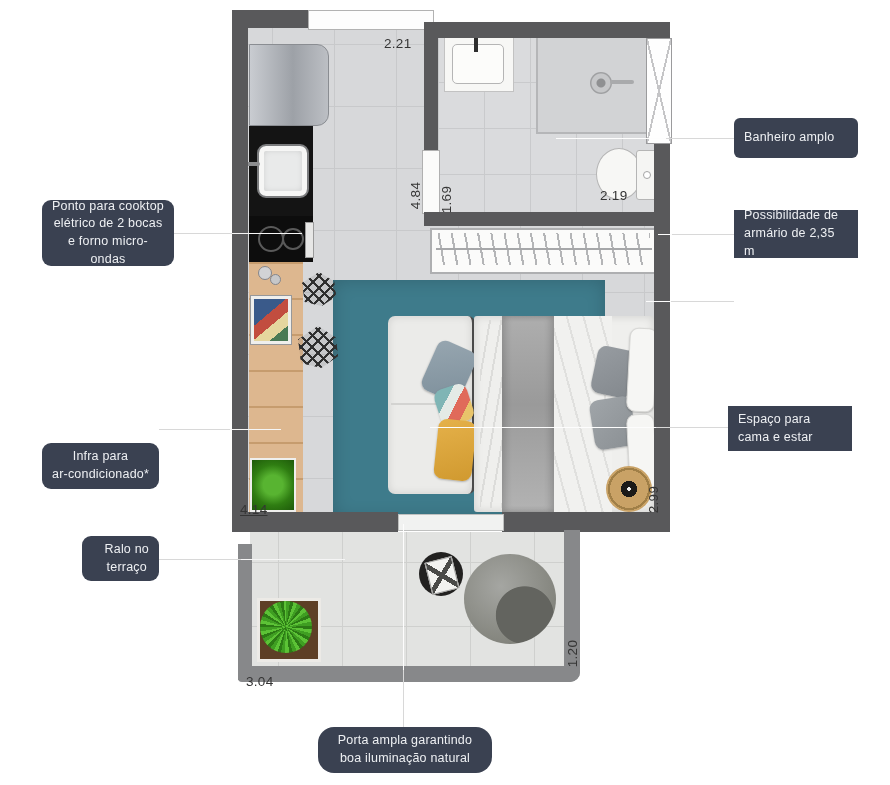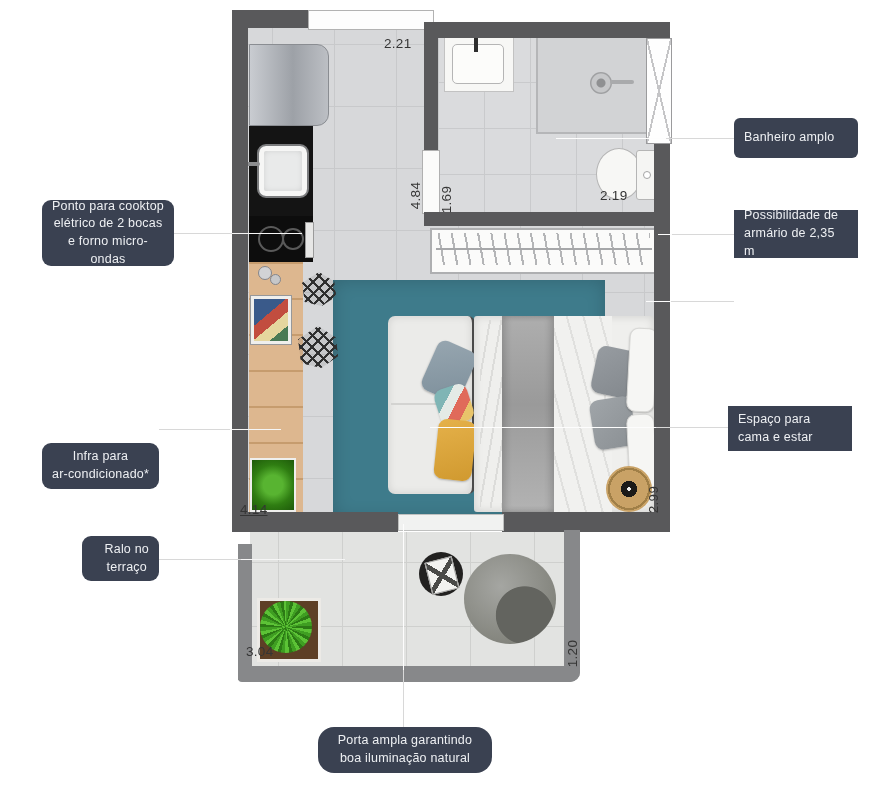--- a/index.html
+++ b/index.html
@@ -132,21 +132,21 @@
 
   
   .dim{color:#353535;font-size:13.5px;font-weight:500;letter-spacing:.3px;white-space:nowrap;}
   .rot{transform:rotate(-90deg);transform-origin:center;}
   #dim-entry{left:384px;top:36px;}
   #dim-living{left:393px;top:188px;width:44px;text-align:center;}
   #dim-bathdoor{left:424px;top:192px;width:44px;text-align:center;}
   #dim-bathw{left:600px;top:188px;}
   #dim-kitchen{left:240px;top:502px;text-decoration:underline;}
   #dim-bedwall{left:631px;top:492px;width:44px;text-align:center;}
-  #dim-terrw{left:246px;top:644px;}
+  #dim-terrw{left:246px;top:674px;}
   #dim-terrd{left:550px;top:646px;width:44px;text-align:center;}
 
   
   .ln{height:1px;}
   #ln-cooktop{left:174px;top:233px;width:128px;background:linear-gradient(90deg,#d8d8d8 0 45%,#f5f5f5 45%);}
   #ln-banheiro{left:556px;top:138px;width:178px;background:linear-gradient(90deg,#fdfdfd 0 62%,#d8d8d8 62%);}
   #ln-armario{left:658px;top:234px;width:76px;background:linear-gradient(90deg,#fdfdfd 0 18%,#d8d8d8 18%);}
   #ln-tomada{left:646px;top:301px;width:88px;background:linear-gradient(90deg,#fdfdfd 0 28%,#d8d8d8 28%);}
   #ln-infra{left:159px;top:429px;width:122px;background:linear-gradient(90deg,#d8d8d8 0 58%,#f5f5f5 58%);}
   #ln-espaco{left:430px;top:427px;width:298px;background:linear-gradient(90deg,#fdfdfd 0 76%,#d8d8d8 76%);}

